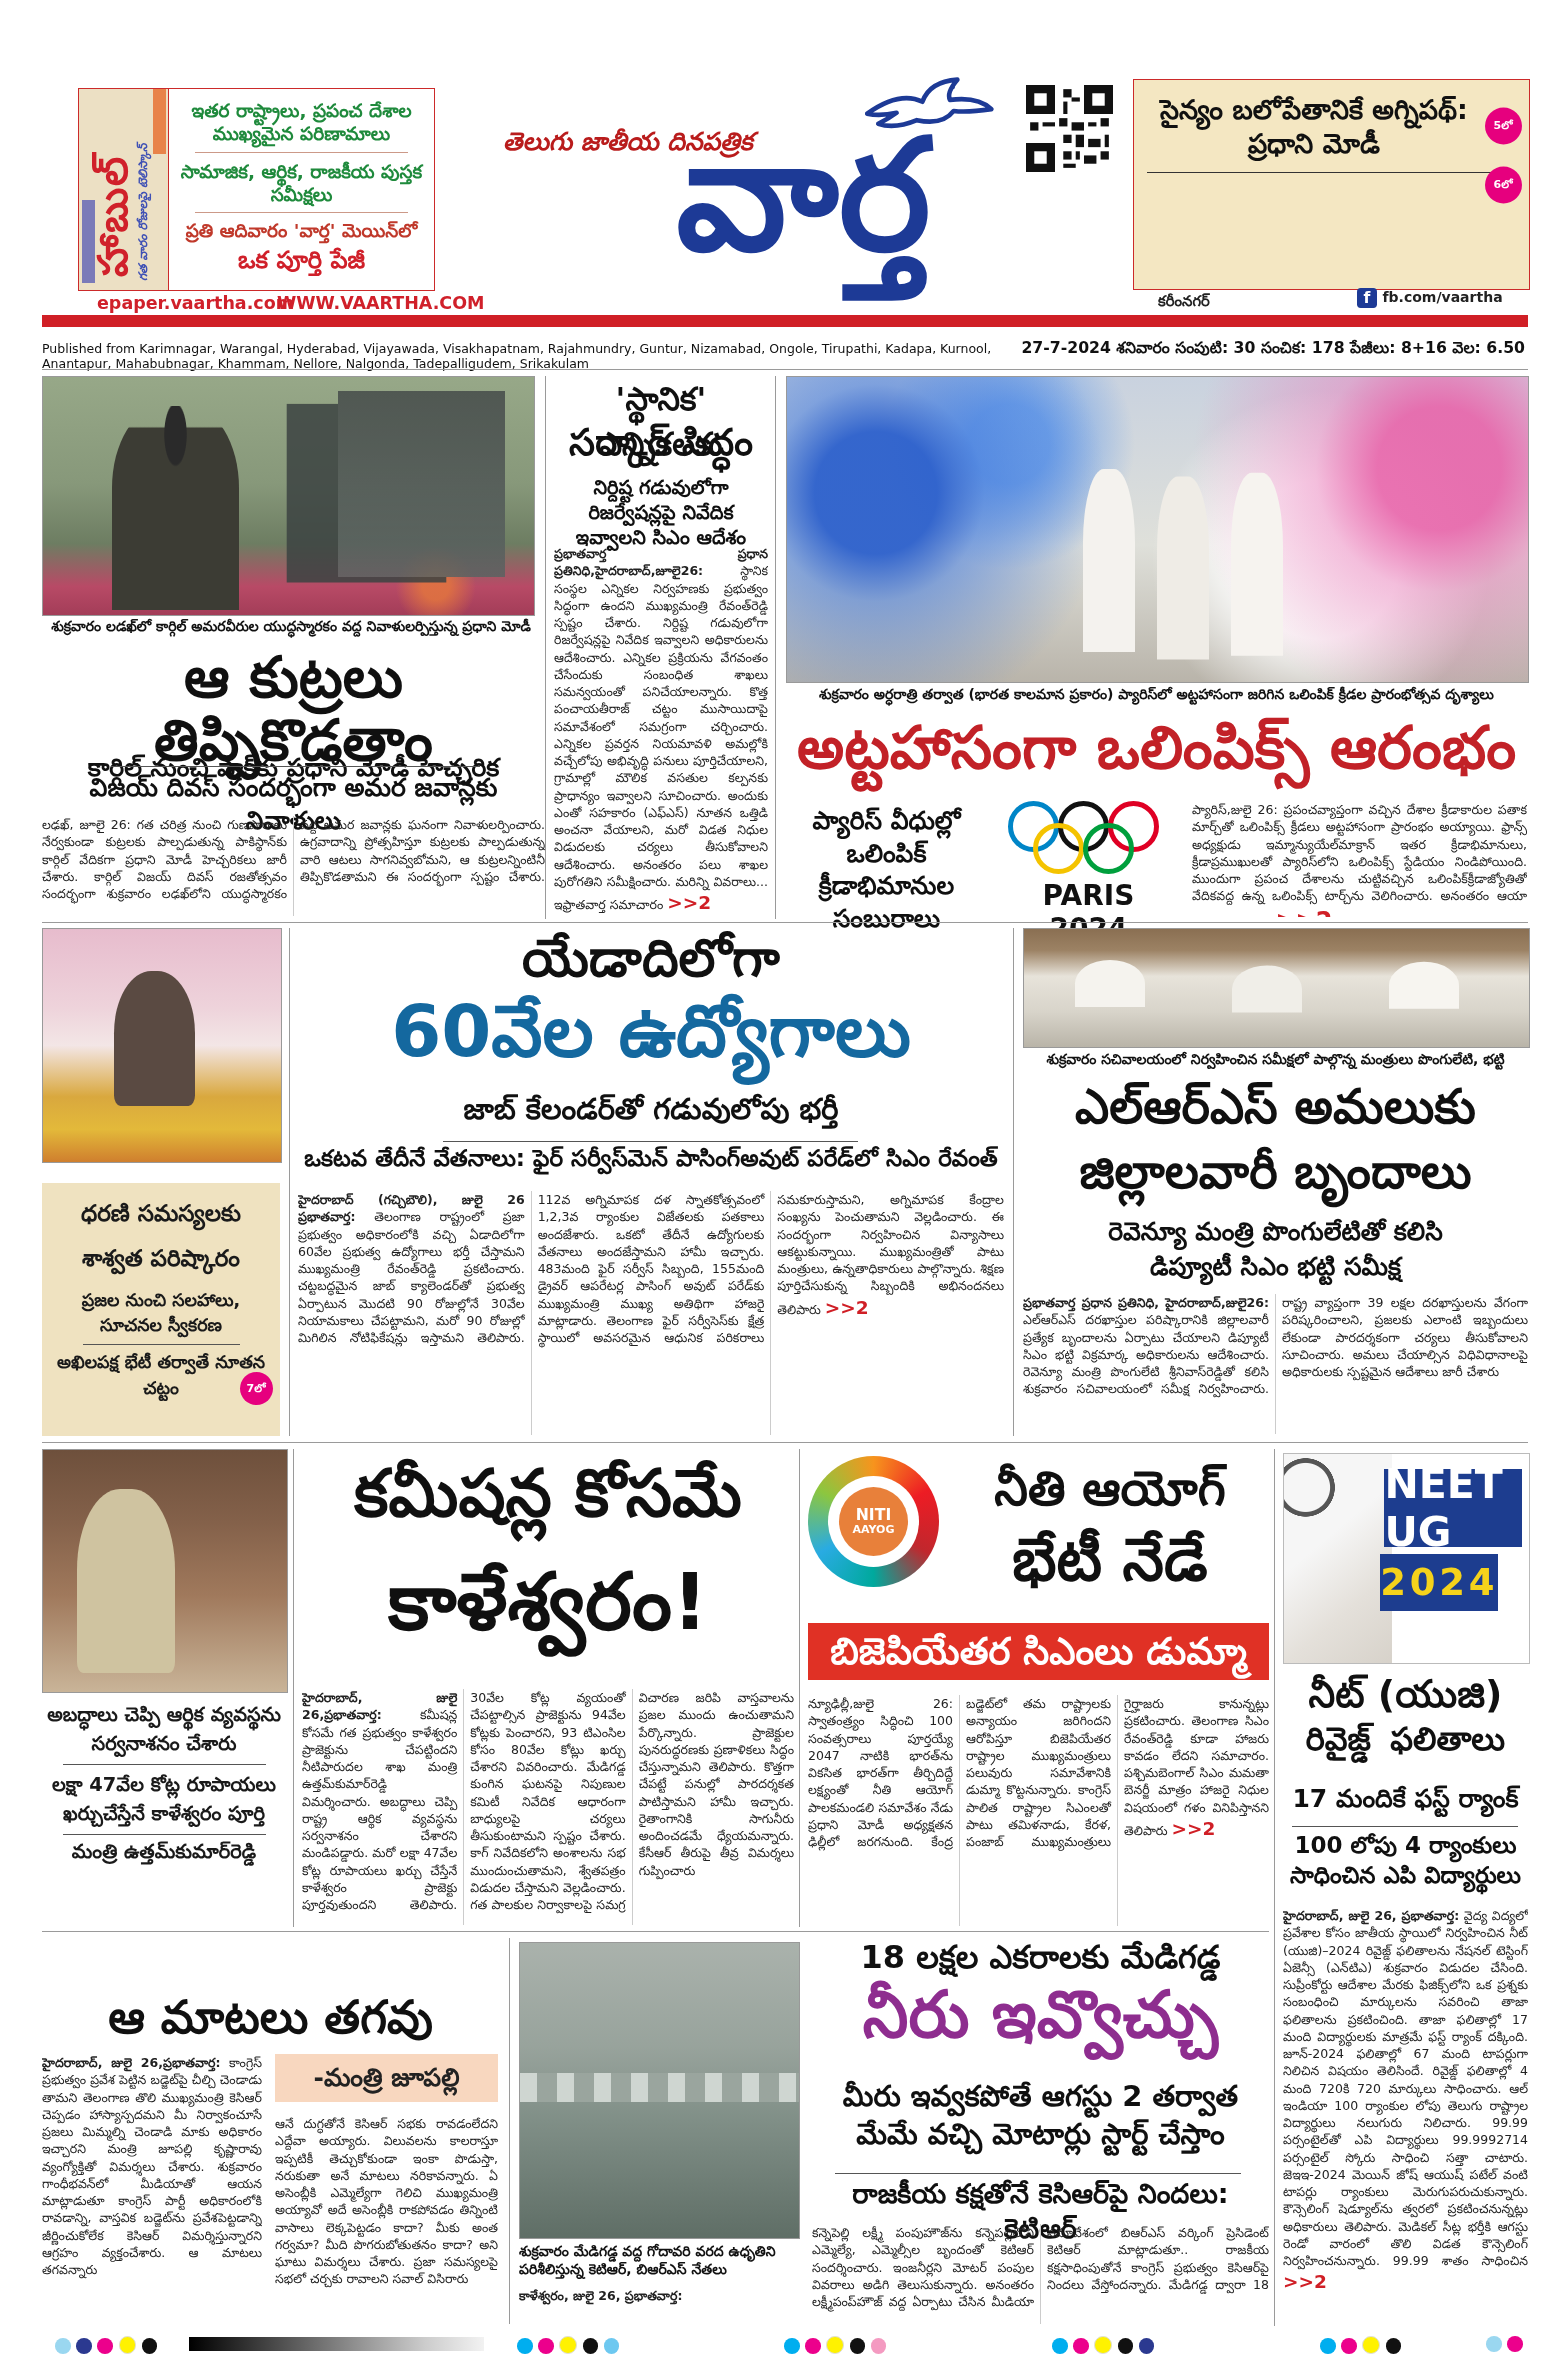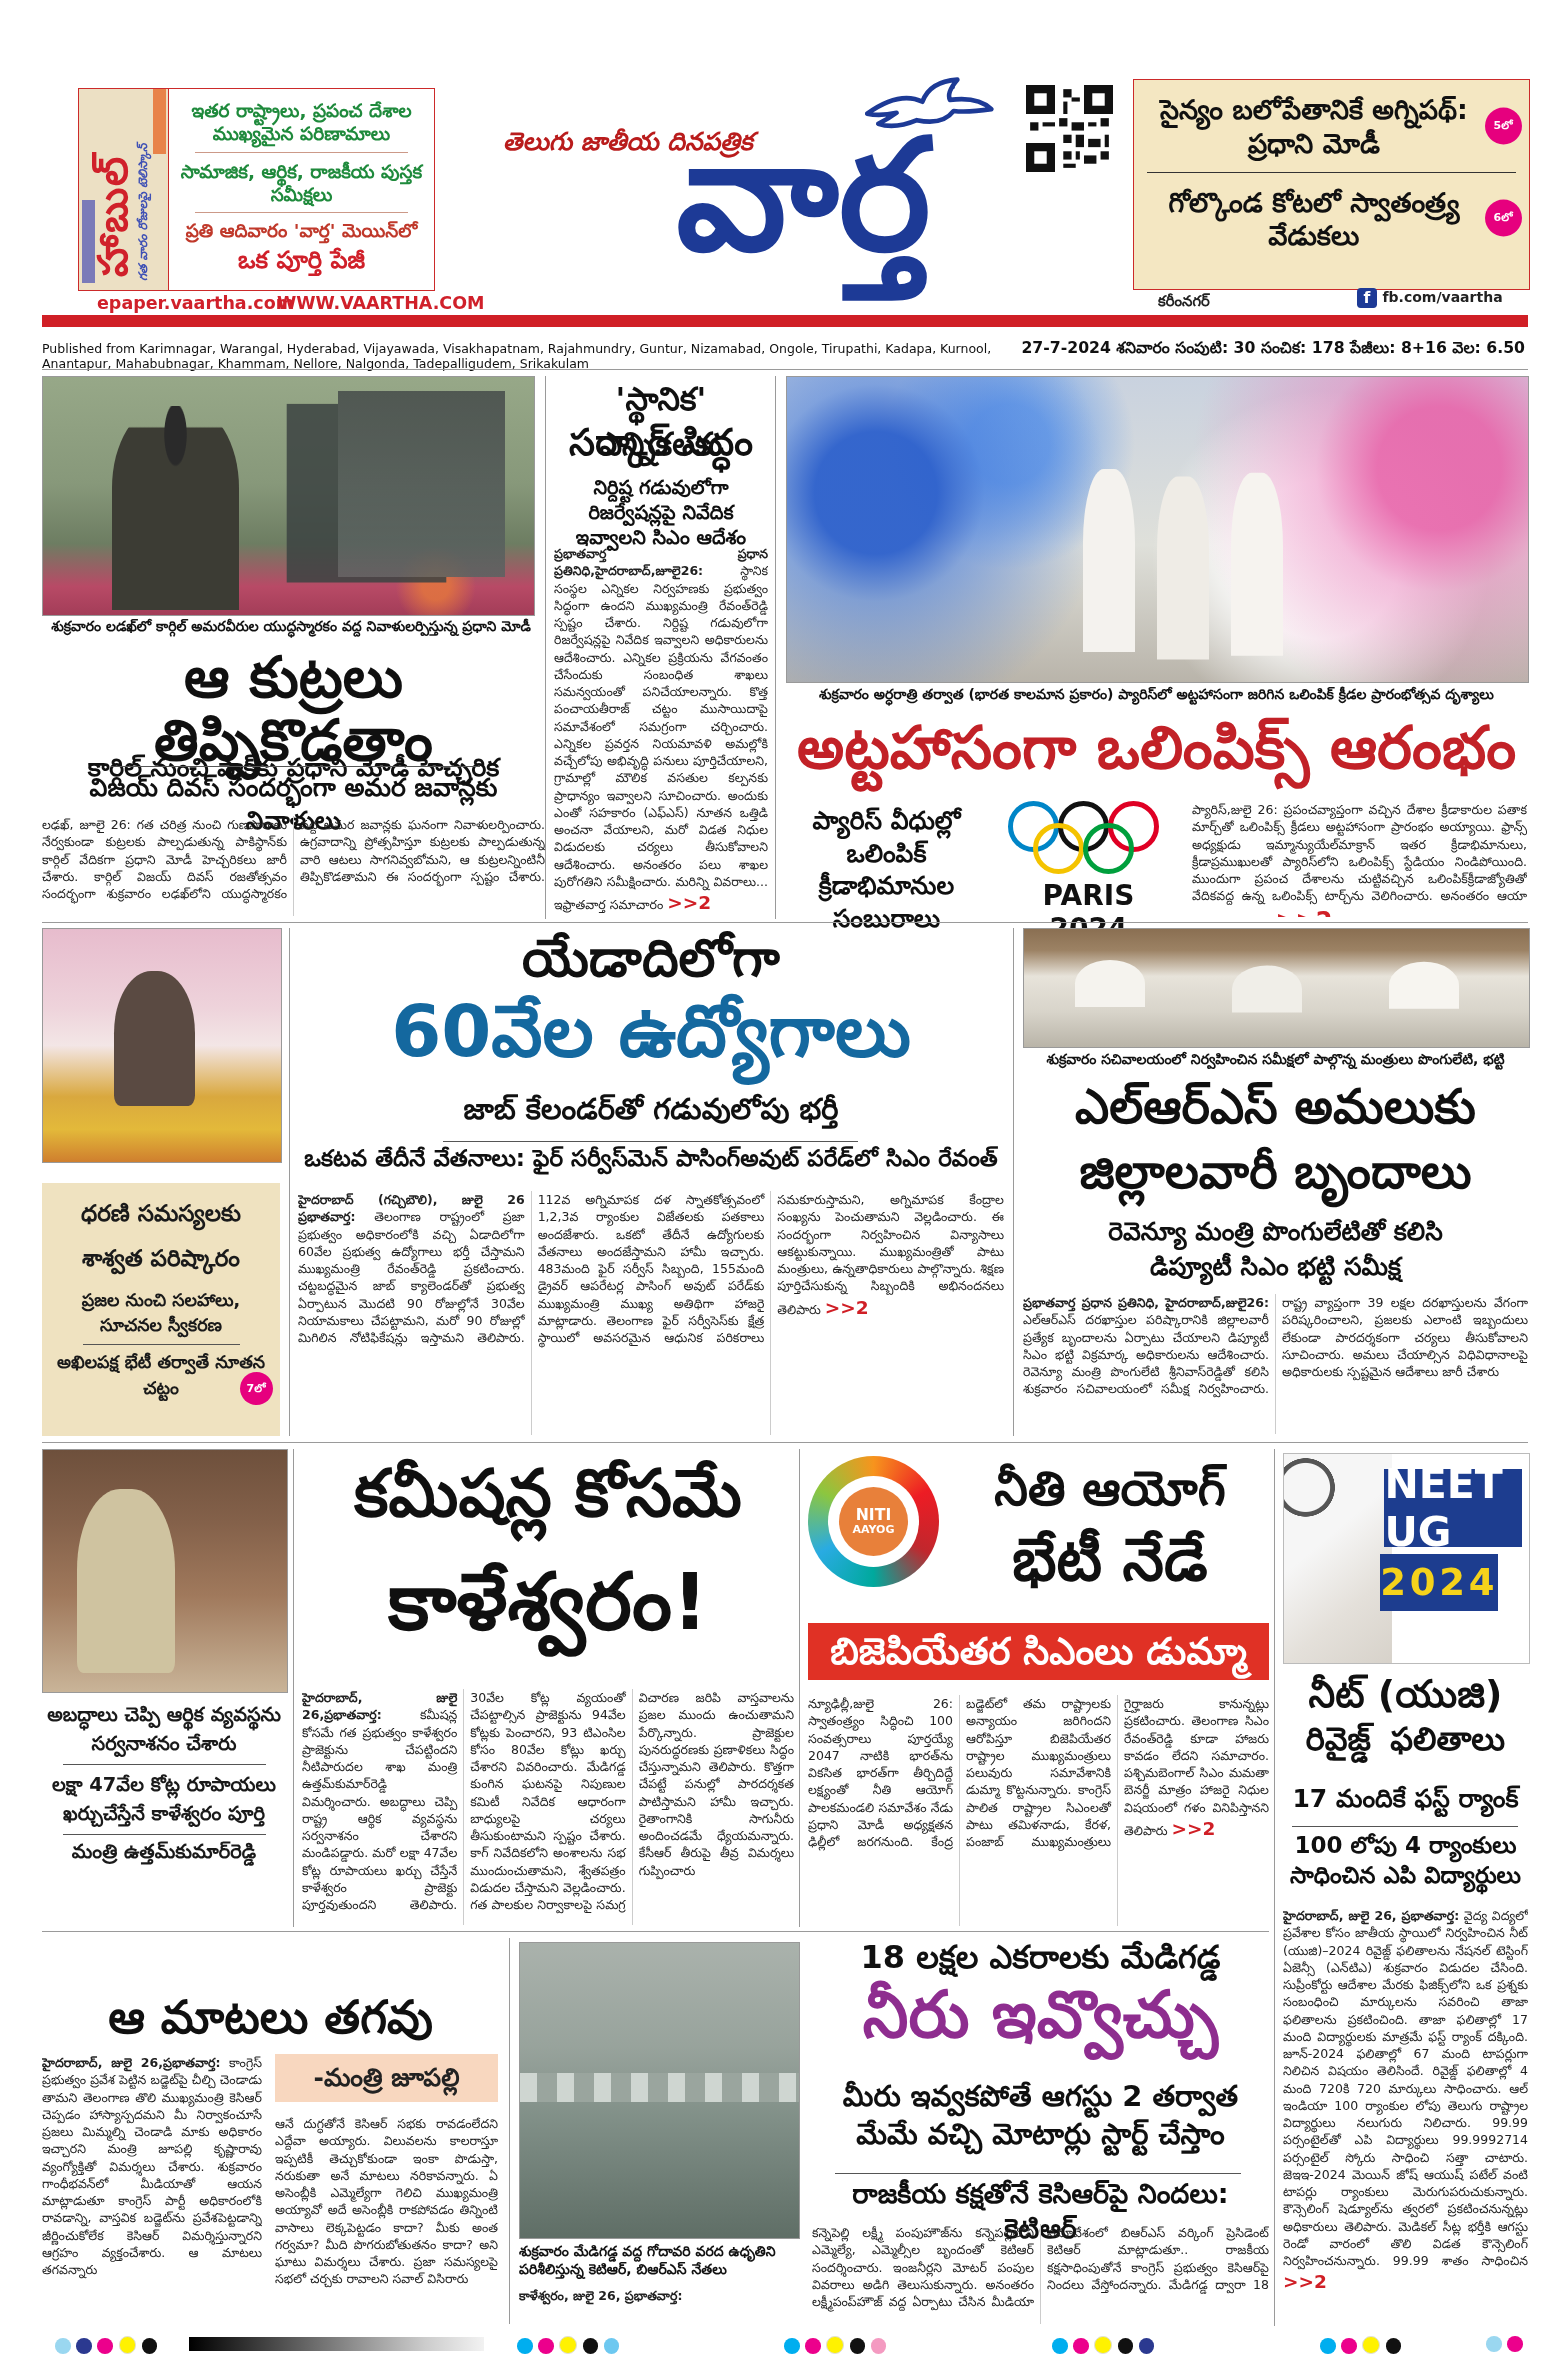--- a/index.html
+++ b/index.html
@@ -158,21 +158,20 @@
     </g>
   </svg>
 
   <div class="abs topbox" style="left:1133px;top:79px;width:395px;height:209px;">
     <div class="tb-row">
       <div class="tb-txt">సైన్యం బలోపేతానికే అగ్నిపథ్: ప్రధాని మోడీ</div>
       <div class="badge">5లో</div>
     </div>
     <div class="tb-div"></div>
     <div class="tb-row">
-      <div class="tb-txt">గోల్కొండ కోటలో స్వాతంత్ర్య వేడుకలు</div>
       <div class="badge">6లో</div>
     </div>
   </div>
   <div class="abs edition" style="left:1158px;top:292px;">కరీంనగర్</div>
   <div class="abs" style="left:1357px;top:288px;font-size:14px;font-weight:bold;color:#222;">
     <span class="fbicon">f</span><span>fb.com/vaartha</span>
   </div>
 
   <div class="abs redbar" style="left:42px;top:315px;width:1486px;height:12px;"></div>
 

